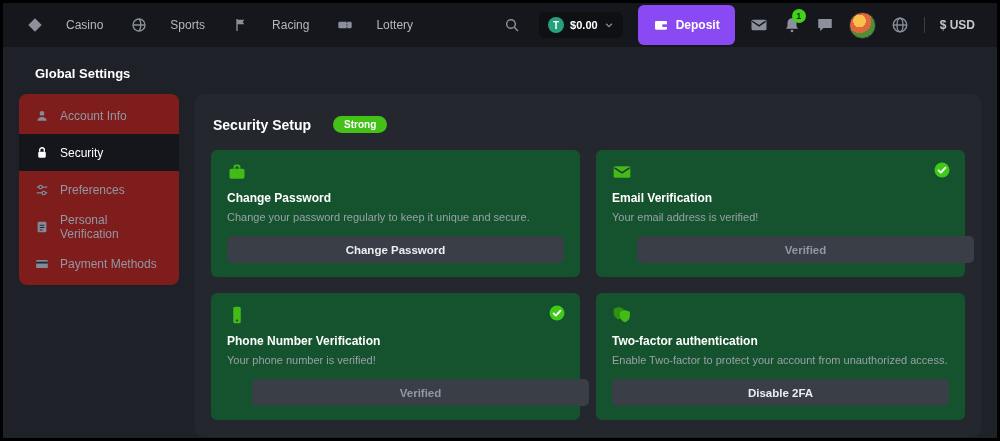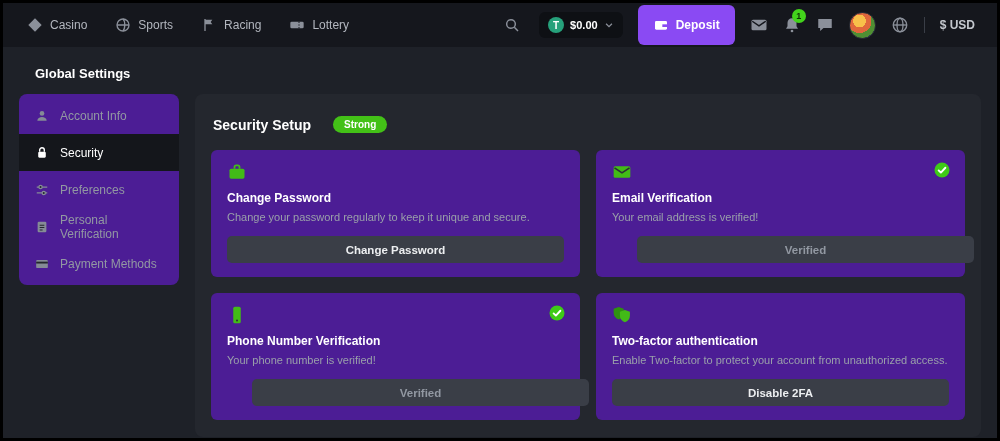--- a/index.html
+++ b/index.html
@@ -4,21 +4,21 @@
 <style>
   * { margin:0; padding:0; box-sizing:border-box; }
   html,body { background:#000; }
   body { font-family:"Liberation Sans", sans-serif; width:1000px; height:441px; overflow:hidden; }
   .frame { width:1000px; height:441px; background:#000; padding:3px; }
   .app { width:100%; height:100%; background:#1e2128; overflow:hidden; position:relative; }
 
   
   .topbar { height:44px; background:#15171d; display:flex; align-items:center; padding:0 22px 0 24px; }
   .nav-left { display:flex; align-items:center; gap:28px; }
-  .nav-item { display:flex; align-items:center; gap:7px; color:#b3b7bf; font-size:12px; cursor:pointer; }
+  .nav-item { display:flex; align-items:center; gap:23px; color:#b3b7bf; font-size:12px; cursor:pointer; }
   .nav-item .ic { color:#8b909a; display:flex; }
   .nav-right { margin-left:auto; display:flex; align-items:center; gap:15px; }
   .ic { display:inline-flex; align-items:center; justify-content:center; color:#8b909a; }
   .i14 svg { width:14px; height:14px; } .i16 svg { width:16px; height:16px; } .i18 svg { width:18px; height:18px; }
 
   .balance-pill { display:flex; align-items:center; gap:6px; background:#0e1014; border-radius:6px; padding:5px 9px; cursor:pointer; }
   .coin { width:16px; height:16px; border-radius:50%; background:#26a17b; color:#fff; font-size:10px; font-weight:bold; display:flex; align-items:center; justify-content:center; }
   .balance-amt { color:#fff; font-size:11px; font-weight:bold; }
   .chev { color:#8b909a; display:flex; } .chev svg { width:10px; height:10px; }
 
@@ -28,33 +28,33 @@
   .bell-wrap { position:relative; }
   .noti-badge { position:absolute; top:-7px; right:-5px; min-width:14px; height:14px; border-radius:8px; background:#43d31c; color:#0d3502; font-size:9px; font-weight:bold; display:flex; align-items:center; justify-content:center; padding:0 3px; }
   .avatar { width:27px; height:27px; border-radius:50%; background:radial-gradient(circle at 38% 32%, #f8c04a 0 28%, #e0673c 28% 52%, #4f8f33 52% 76%, #2c4a63 76% 100%); cursor:pointer; border:1px solid #2c2f37; }
   .vdiv { width:1px; height:16px; background:#3a3e47; }
   .currency { color:#c4c8ce; font-size:12px; font-weight:bold; cursor:pointer; }
 
   
   .page-title { color:#fff; font-size:13px; font-weight:bold; margin:19px 0 13px 32px; }
   .content { display:flex; align-items:flex-start; gap:16px; padding:0 16px; }
 
-  .sidebar { width:160px; background:#4c1d95; border-radius:8px; overflow:hidden; padding:3px 0; }
+  .sidebar { width:160px; background:#7f1d1d; border-radius:8px; overflow:hidden; padding:3px 0; }
   .side-item { height:37px; display:flex; align-items:center; gap:11px; padding:0 16px; color:#9298a2; font-size:12px; cursor:pointer; }
   .side-item .ic { color:#858b96; }
   .side-item.active { background:#14161b; color:#fff; font-weight:normal; }
   .side-item.active .ic { color:#fff; }
 
   .panel { flex:1; background:#24272e; border-radius:8px; padding:18px 16px 16px 16px; min-height:343px; }
   .panel-head { display:flex; align-items:center; gap:22px; margin:4px 0 17px 2px; }
   .panel-title { color:#fff; font-size:14px; font-weight:bold; }
   .strength-badge { background:#43c117; color:#fff; font-size:10px; font-weight:bold; padding:3px 11px; border-radius:999px; }
 
   .cards { display:grid; grid-template-columns:1fr 1fr; gap:16px; }
-  .card { background:#4c1d95; border-radius:6px; padding:12px 16px 14px 16px; position:relative; display:flex; flex-direction:column; min-height:127px; }
+  .card { background:#14532d; border-radius:6px; padding:12px 16px 14px 16px; position:relative; display:flex; flex-direction:column; min-height:127px; }
   .card-icon { height:20px; margin-bottom:9px; color:#42bb17; display:flex; }
   .card-icon svg { width:20px; height:20px; }
   .check-badge { position:absolute; top:11px; right:14px; display:flex; }
   .check-badge svg { width:18px; height:18px; }
   .card-title { color:#fff; font-size:12px; font-weight:bold; margin-bottom:5px; }
   .card-desc { color:#9aa0aa; font-size:11px; line-height:1.35; margin-bottom:10px; }
   .card-btn { margin-top:auto; width:100%; height:27px; background:#3a3e47; border:none; border-radius:5px; color:#eceef0; font-size:11.5px; font-weight:bold; cursor:pointer; font-family:inherit; }
   .card-btn.muted { color:#9298a2; cursor:default;margin-left:25px; }
 </style>
 </head>

